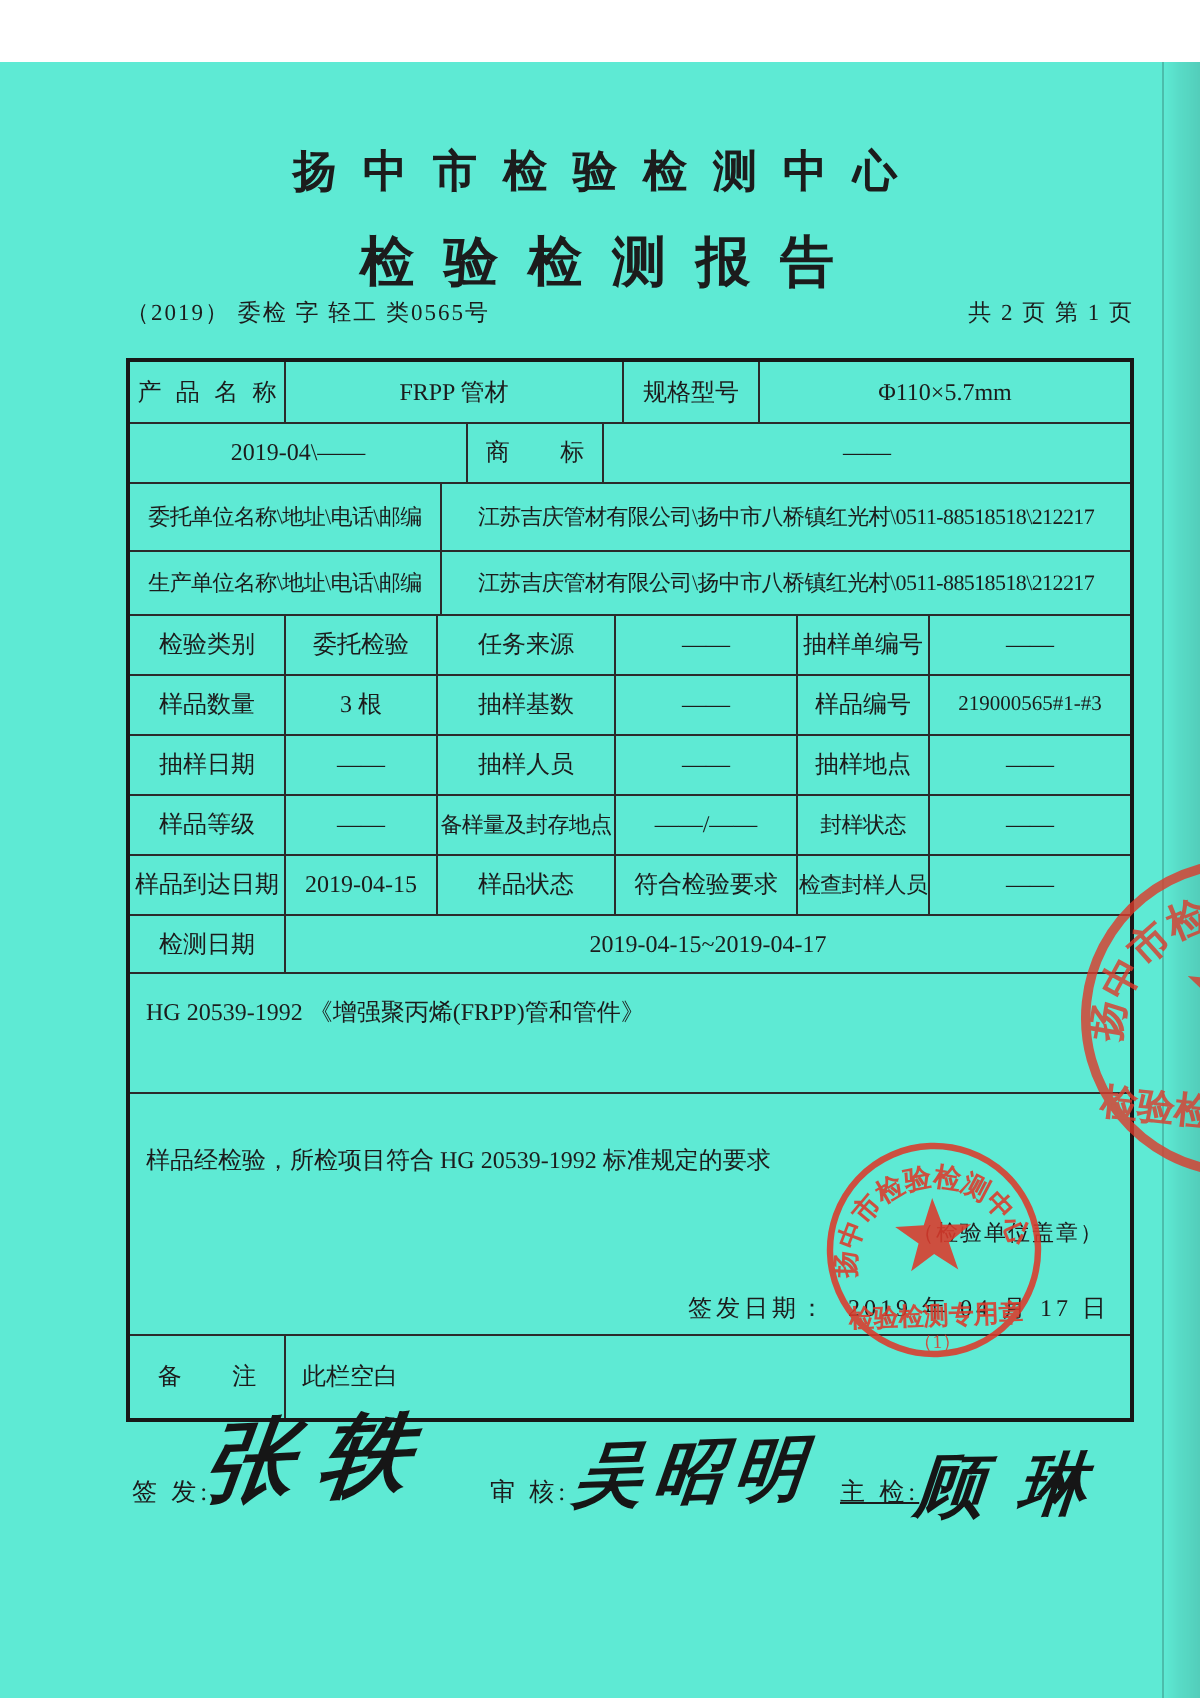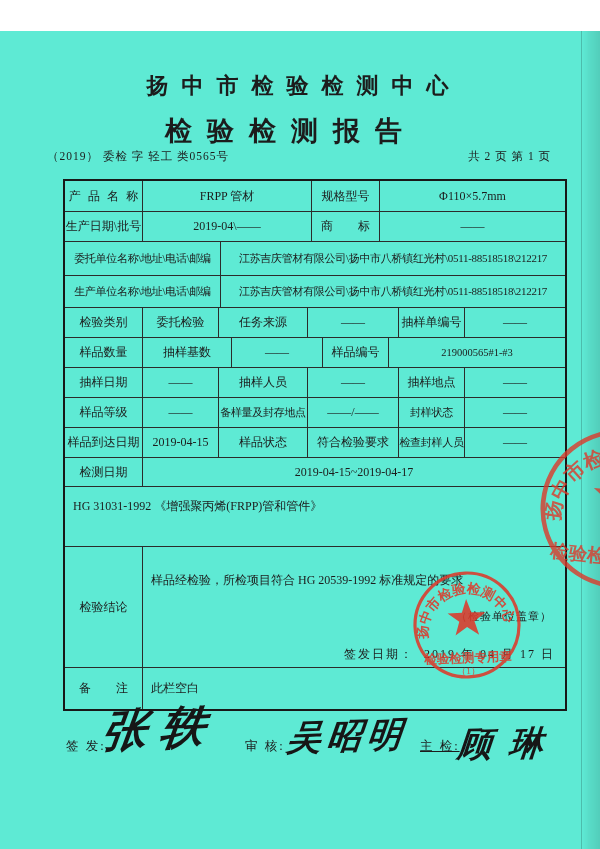--- a/index.html
+++ b/index.html
@@ -8,22 +8,22 @@
 
   
   .edge-shade{position:absolute;right:0;top:0;width:18px;height:100%;
     background:linear-gradient(to right,rgba(0,0,0,0) 0%,rgba(0,0,0,0.06) 40%,rgba(0,0,0,0.12) 100%);
     border-left:1px solid rgba(0,0,0,0.08);}
 
   
   .org-title{position:absolute;left:0;top:40px;width:582px;text-align:center;
     font-size:22px;font-weight:bold;letter-spacing:13px;padding-left:13px;}
   .report-title{position:absolute;left:0;top:82px;width:582px;text-align:center;
-    font-size:27px;font-weight:bold;letter-spacing:15px;}
-  .ref-row{position:absolute;left:47px;top:118px;width:504px;display:flex;
+    font-size:27px;font-weight:bold;letter-spacing:15px;padding-left:15px;}
+  .ref-row{position:absolute;left:63px;top:118px;width:504px;display:flex;
     justify-content:space-between;font-size:11.5px;letter-spacing:1px;}
 
   
   .tbl{position:absolute;left:63px;top:148px;width:504px;height:532px;
     border:2px solid #181818;display:flex;flex-direction:column;box-sizing:border-box;background:transparent;}
   .tr{display:flex;border-bottom:1px solid #2b2b2b;box-sizing:border-box;}
   .tr:last-child{border-bottom:none;}
   .td{display:flex;align-items:center;justify-content:center;border-right:1px solid #2b2b2b;
     box-sizing:border-box;font-size:12px;text-align:center;overflow:hidden;white-space:nowrap;}
   .td:last-child{border-right:none;}
@@ -79,21 +79,20 @@
   <div class="tbl">
 
     <div class="tr h33">
       <div class="td cA1 ls-md">产品名称</div>
       <div class="td cA2">FRPP 管材</div>
       <div class="td cA3">规格型号</div>
       <div class="td grow">Φ110×5.7mm</div>
     </div>
 
     <div class="tr h30">
-      <div class="td cA1">生产日期\批号</div>
       <div class="td cA2">2019-04\——</div>
       <div class="td cA3 ls-xl">商标</div>
       <div class="td grow">——</div>
     </div>
 
     <div class="tr h34">
       <div class="td cB1 sm">委托单位名称\地址\电话\邮编</div>
       <div class="td grow sm">江苏吉庆管材有限公司\扬中市八桥镇红光村\0511-88518518\212217</div>
     </div>
 
@@ -106,20 +105,21 @@
       <div class="td cC1">检验类别</div>
       <div class="td cC2">委托检验</div>
       <div class="td cC3">任务来源</div>
       <div class="td cC4">——</div>
       <div class="td cC5">抽样单编号</div>
       <div class="td grow">——</div>
     </div>
 
     <div class="tr h30">
       <div class="td cC1">样品数量</div>
+      <div class="td cC2">3 根</div>
       <div class="td cC3">抽样基数</div>
       <div class="td cC4">——</div>
       <div class="td cC5">样品编号</div>
       <div class="td grow xs">219000565#1-#3</div>
     </div>
 
     <div class="tr h30">
       <div class="td cC1">抽样日期</div>
       <div class="td cC2">——</div>
       <div class="td cC3">抽样人员</div>
@@ -145,25 +145,24 @@
       <div class="td cC5 sm">检查封样人员</div>
       <div class="td grow">——</div>
     </div>
 
     <div class="tr h29">
       <div class="td cD1">检测日期</div>
       <div class="td grow">2019-04-15~2019-04-17</div>
     </div>
 
     <div class="tr h60">
-      <div class="td grow topleft">HG 31031-1992 《增强聚丙烯(FRPP)管和管件》</div>
+      <div class="td grow topleft">HG 20539-1992 《增强聚丙烯(FRPP)管和管件》</div>
     </div>
 
     <div class="tr h121">
-      <div class="td cD1">检验结论</div>
       <div class="td grow rel">
         <span class="concl-text">样品经检验，所检项目符合 HG 20539-1992 标准规定的要求</span>
         <span class="seal-note">（检验单位盖章）</span>
         <span class="issue-line"><span>签发日期：</span>&nbsp;&nbsp;<span>2019 年 04 月 17 日</span></span>
       </div>
     </div>
 
     <div class="tr fill">
       <div class="td cD1 ls-xl">备注</div>
       <div class="td grow left">此栏空白</div>

